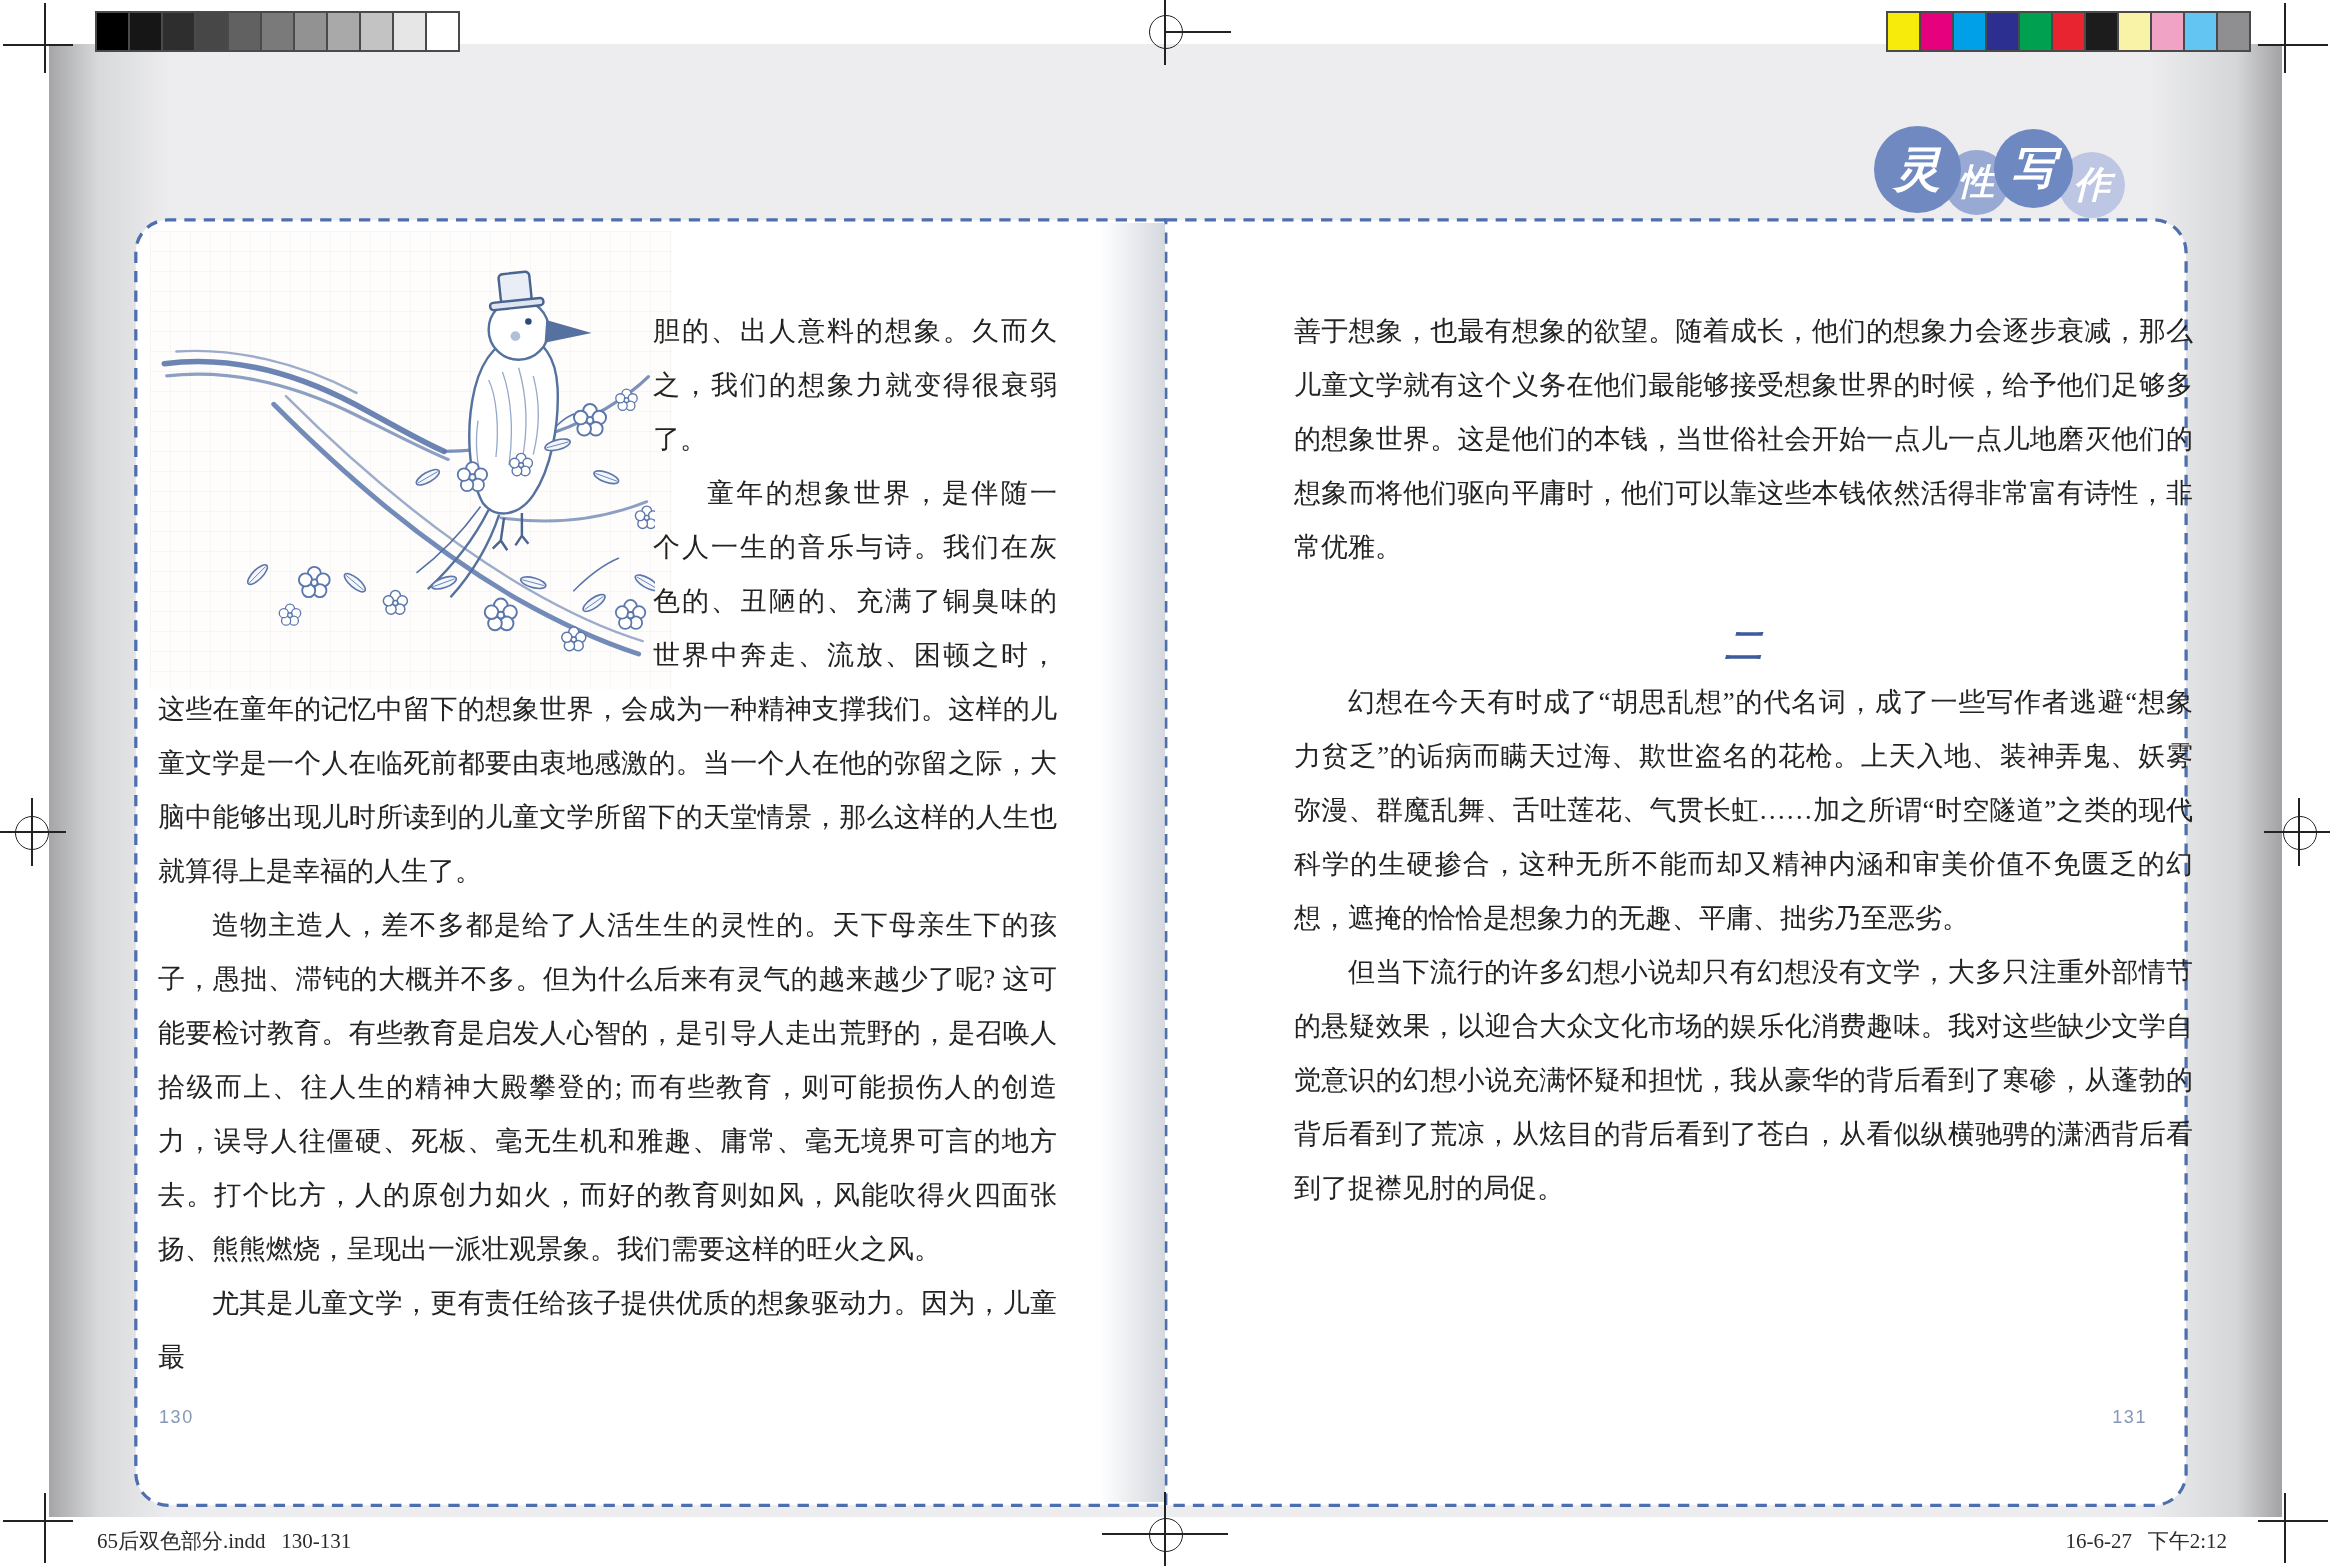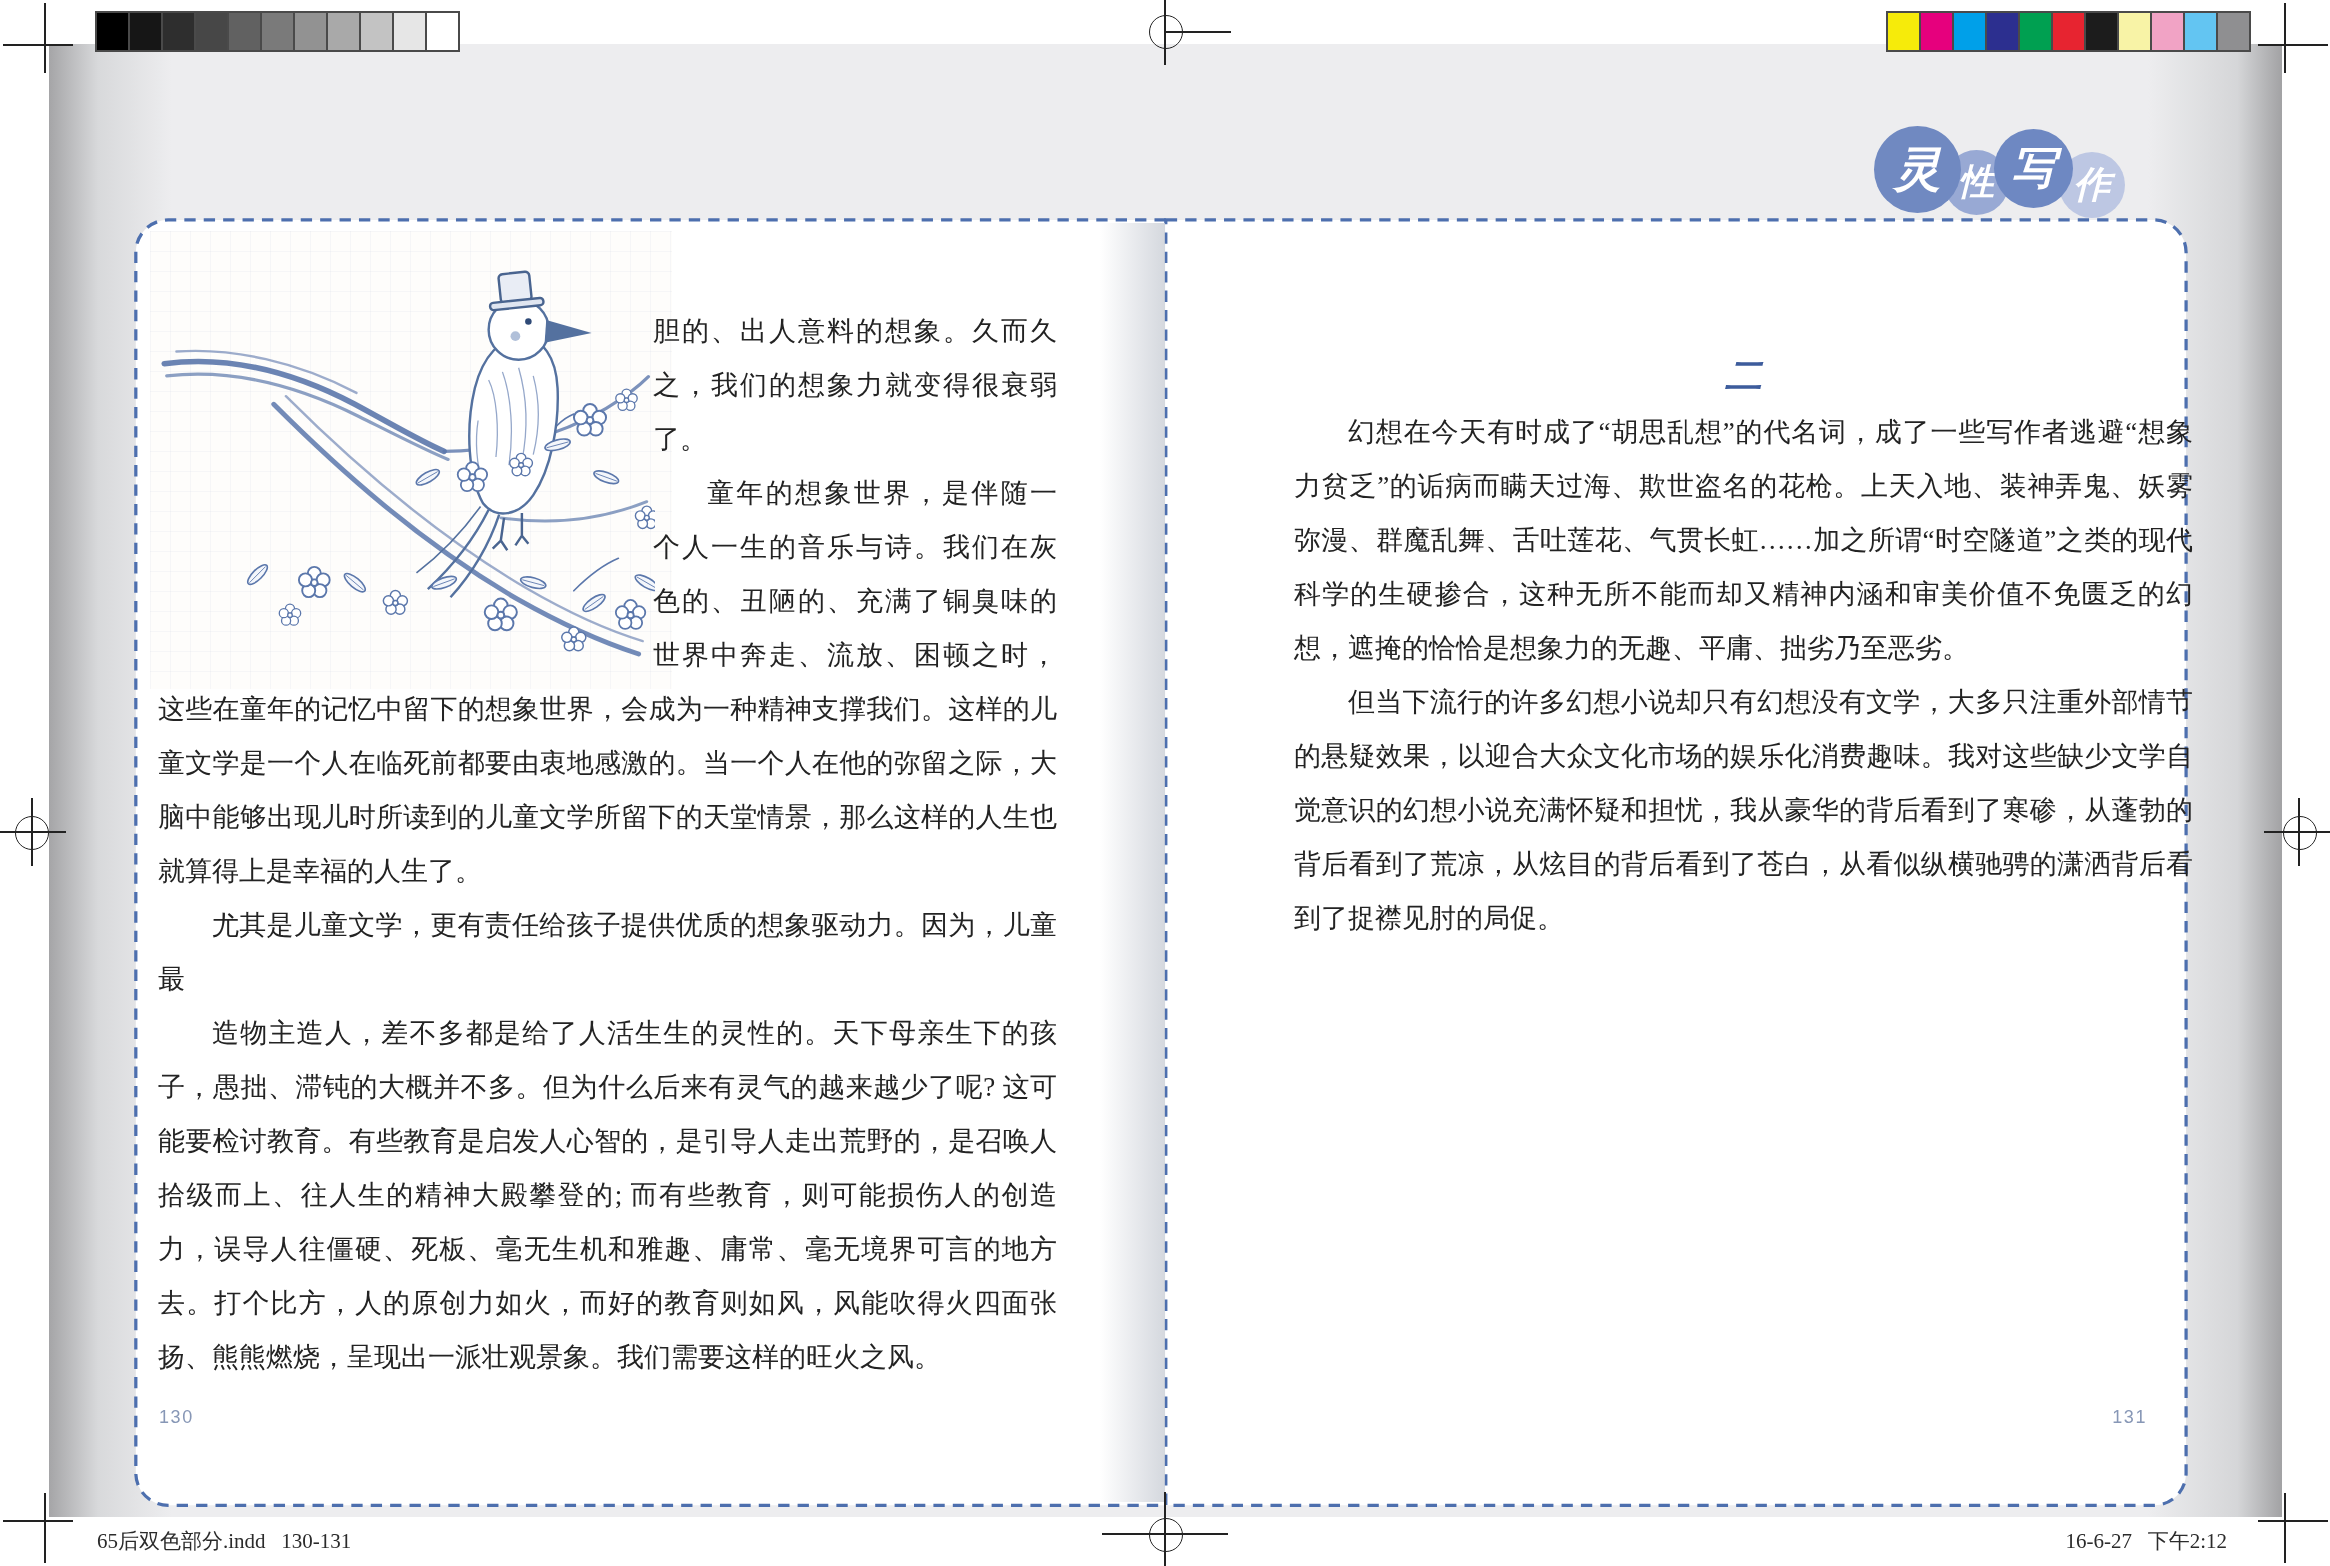--- a/index.html
+++ b/index.html
@@ -148,25 +148,26 @@
       <use href="#lf" transform="translate(470,430) rotate(15)"></use>
       <use href="#lf" transform="translate(545,455) rotate(-35)"></use>
       <use href="#lf" transform="translate(610,430) rotate(30)"></use>
       <use href="#lf" transform="translate(130,420) rotate(-45)"></use>
     </g>
   </svg>
 
   <div id="left-text" class="page-text">
     <p><span class="illu-spacer"></span><span>胆的、出人意料的想象。久而久之，我们的想象力就变得很衰弱了。</span></p>
     <p class="indent">童年的想象世界，是伴随一个人一生的音乐与诗。我们在灰色的、丑陋的、充满了铜臭味的世界中奔走、流放、困顿之时，这些在童年的记忆中留下的想象世界，会成为一种精神支撑我们。这样的儿童文学是一个人在临死前都要由衷地感激的。当一个人在他的弥留之际，大脑中能够出现儿时所读到的儿童文学所留下的天堂情景，那么这样的人生也就算得上是幸福的人生了。</p>
+    <p class="indent">造物主造人，差不多都是给了人活生生的灵性的。天下母亲生下的孩子，愚拙、滞钝的大概并不多。但为什么后来有灵气的越来越少了呢? 这可能要检讨教育。有些教育是启发人心智的，是引导人走出荒野的，是召唤人拾级而上、往人生的精神大殿攀登的; 而有些教育，则可能损伤人的创造力，误导人往僵硬、死板、毫无生机和雅趣、庸常、毫无境界可言的地方去。打个比方，人的原创力如火，而好的教育则如风，风能吹得火四面张扬、熊熊燃烧，呈现出一派壮观景象。我们需要这样的旺火之风。</p>
     <p class="indent">尤其是儿童文学，更有责任给孩子提供优质的想象驱动力。因为，儿童最</p>
-    <p class="indent">造物主造人，差不多都是给了人活生生的灵性的。天下母亲生下的孩子，愚拙、滞钝的大概并不多。但为什么后来有灵气的越来越少了呢? 这可能要检讨教育。有些教育是启发人心智的，是引导人走出荒野的，是召唤人拾级而上、往人生的精神大殿攀登的; 而有些教育，则可能损伤人的创造力，误导人往僵硬、死板、毫无生机和雅趣、庸常、毫无境界可言的地方去。打个比方，人的原创力如火，而好的教育则如风，风能吹得火四面张扬、熊熊燃烧，呈现出一派壮观景象。我们需要这样的旺火之风。</p>
   </div>
 
   <div id="right-text" class="page-text">
+    <p>善于想象，也最有想象的欲望。随着成长，他们的想象力会逐步衰减，那么儿童文学就有这个义务在他们最能够接受想象世界的时候，给予他们足够多的想象世界。这是他们的本钱，当世俗社会开始一点儿一点儿地磨灭他们的想象而将他们驱向平庸时，他们可以靠这些本钱依然活得非常富有诗性，非常优雅。</p>
     <div class="section-heading">二</div>
     <p class="indent">幻想在今天有时成了“胡思乱想”的代名词，成了一些写作者逃避“想象力贫乏”的诟病而瞒天过海、欺世盗名的花枪。上天入地、装神弄鬼、妖雾弥漫、群魔乱舞、舌吐莲花、气贯长虹……加之所谓“时空隧道”之类的现代科学的生硬掺合，这种无所不能而却又精神内涵和审美价值不免匮乏的幻想，遮掩的恰恰是想象力的无趣、平庸、拙劣乃至恶劣。</p>
     <p class="indent">但当下流行的许多幻想小说却只有幻想没有文学，大多只注重外部情节的悬疑效果，以迎合大众文化市场的娱乐化消费趣味。我对这些缺少文学自觉意识的幻想小说充满怀疑和担忧，我从豪华的背后看到了寒碜，从蓬勃的背后看到了荒凉，从炫目的背后看到了苍白，从看似纵横驰骋的潇洒背后看到了捉襟见肘的局促。</p>
   </div>
 
   <div id="page-number-left" class="page-number">130</div>
   <div id="page-number-right" class="page-number">131</div>
 
   <div id="logo-c1" class="logo-circle" style="background: rgb(112, 137, 193);">灵</div>
   <div id="logo-c2" class="logo-circle" style="background: rgb(152, 169, 212);">性</div>

